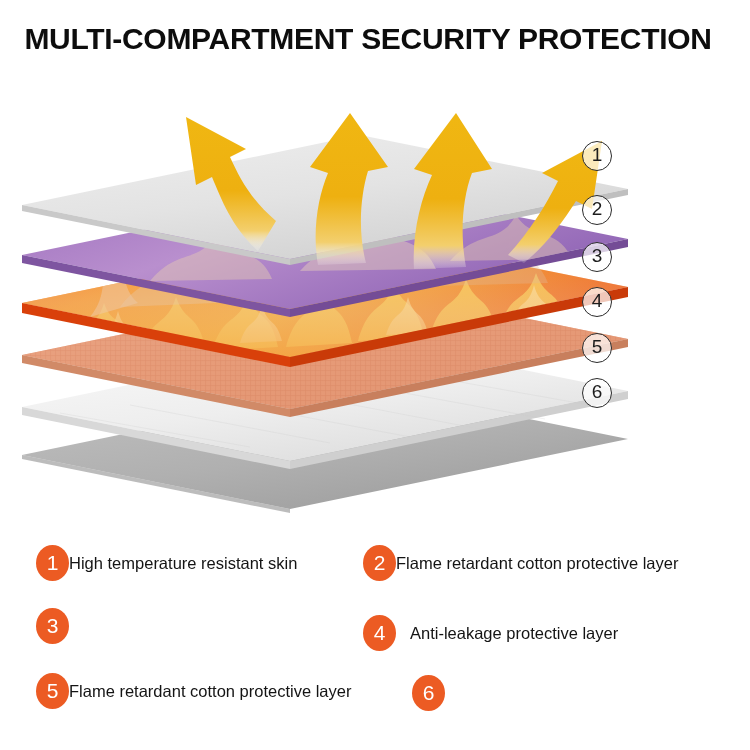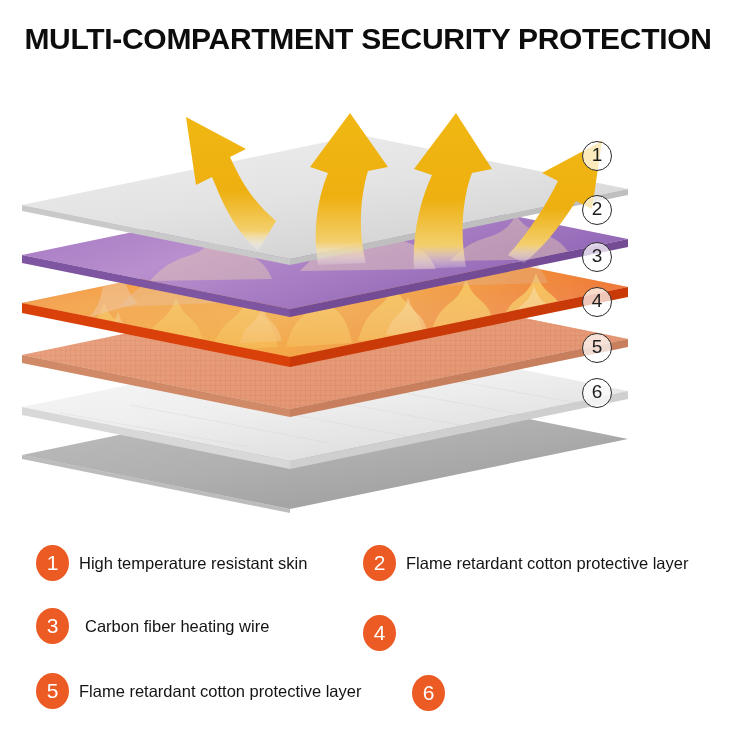--- a/index.html
+++ b/index.html
@@ -82,21 +82,20 @@
     color: #ffffff;
     font-size: 21px;
     font-weight: normal;
     display: flex;
     align-items: center;
     justify-content: center;
     flex: 0 0 auto;
     font-family: "Liberation Sans", sans-serif;
   }
   .legend-text {
-    margin-left: 10px;
     font-size: 16.5px;
     color: #141414;
     white-space: nowrap;
     font-family: "Liberation Sans", sans-serif;
   }
 </style>
 </head>
 <body>
 
 <div id="title">MULTI-COMPARTMENT SECURITY PROTECTION</div>
@@ -266,25 +265,25 @@
     <div class="legend-text">High temperature resistant skin</div>
   </div>
 
   <div class="legend-item" style="left:363px; top:20px;">
     <div class="badge">2</div>
     <div class="legend-text">Flame retardant cotton protective layer</div>
   </div>
 
   <div class="legend-item" style="left:36px; top:83px;">
     <div class="badge">3</div>
-    <div class="legend-text" style="margin-left:16px;">Carbon fiber heating wire</div>
   </div>
 
   <div class="legend-item" style="left:363px; top:90px;">
     <div class="badge">4</div>
+    <div class="legend-text" style="margin-left:14px;">Anti-leakage protective layer</div>
   </div>
 
   <div class="legend-item" style="left:36px; top:148px;">
     <div class="badge">5</div>
     <div class="legend-text">Flame retardant cotton protective layer</div>
   </div>
 
   <div class="legend-item" style="left:412px; top:150px;">
     <div class="badge">6</div>
   </div>

